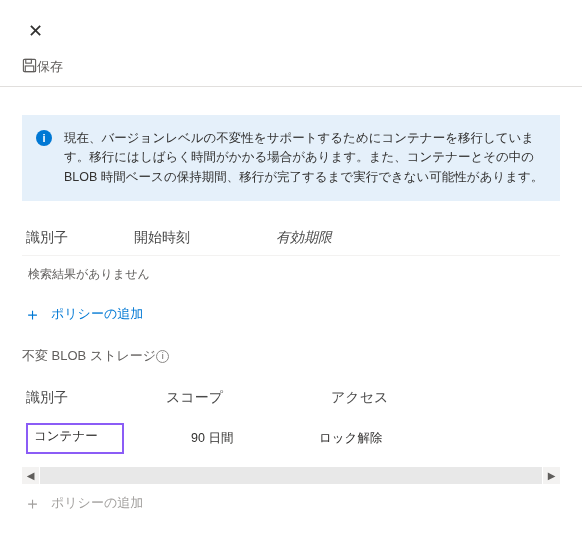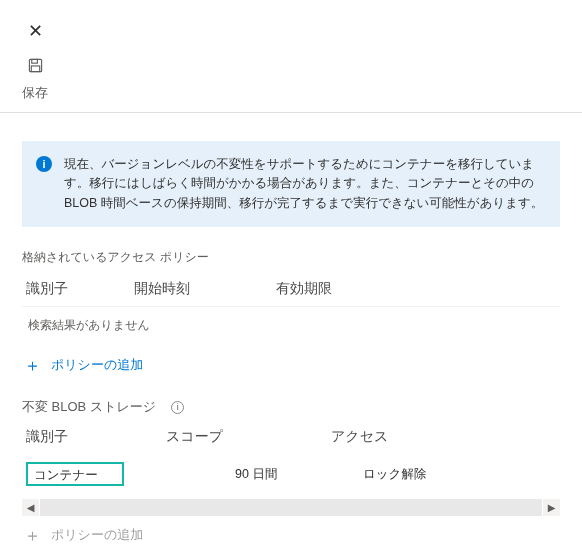--- a/index.html
+++ b/index.html
@@ -11,21 +11,21 @@
   height: 552px;
   overflow: hidden;
   font-size: 13px;
 }
 .panel { padding: 18px 22px 0 22px; }
 .header-row { display: flex; justify-content: space-between; align-items: flex-start; }
 .title { font-size: 20px; font-weight: 400; color: #323130; }
 .close { font-size: 18px; color: #323130; cursor: pointer; padding: 2px 6px; }
 .subtitle { font-size: 12px; color: #605e5c; margin-top: 2px; }
 .toolbar { margin-top: 14px; padding-bottom: 10px; }
-.save-btn { display: inline-flex; align-items: center; gap: 8px; color: #605e5c; font-size: 13px; cursor: pointer; flex-direction: column; }
+.save-btn { display: inline-flex; align-items: center; color: #605e5c; font-size: 13px; cursor: pointer; }
 .save-btn svg { width: 15px; height: 15px; }
 .divider { height: 1px; background: #e1dfdd; margin: 0 0 0 -22px; width: calc(100% + 44px); }
 .spacer { height: 28px; }
 .info-box {
   background: #e5f0fa;
   padding: 14px 16px 14px 14px;
   display: flex;
   gap: 12px;
   margin-bottom: 22px;
 }
@@ -34,36 +34,36 @@
   background: #0078d4; color: #fff; font-size: 11px; font-weight: bold;
   display: flex; align-items: center; justify-content: center;
   flex-shrink: 0; margin-top: 1px;
 }
 .info-text { font-size: 12.5px; color: #323130; line-height: 1.55; }
 .section-label { font-size: 12px; color: #605e5c; margin-bottom: 8px; }
 .tbl-head { display: flex; padding: 6px 0 8px 4px; border-bottom: 1px solid #f3f2f1; }
 .tbl-head > div { font-size: 14px; color: #4a4a4a; }
 .col-id { width: 100px; }
 .col-start { width: 150px; padding-left: 8px; }
-.col-exp { width: 150px; }
+.col-exp { width: 150px; font-style: italic; }
 .col-perm { flex: 1; }
 .empty-row { font-size: 12px; color: #605e5c; padding: 10px 0 12px 6px; }
 .add-policy { display: inline-flex; align-items: center; gap: 10px; color: #0078d4; font-size: 13px; cursor: pointer; padding: 10px 2px 14px 2px; }
 .add-policy.disabled { color: #a19f9d; cursor: default; }
 .plus { font-size: 17px; line-height: 1; }
-.section2-label { font-size: 13px; color: #605e5c; margin-top: 10px; margin-bottom: 8px; display: flex; align-items: center; gap: 15px; }
+.section2-label { font-size: 13px; color: #605e5c; margin-top: 10px; margin-bottom: 20px; display: flex; align-items: center; gap: 0; }
 .help-icon { width: 13px; height: 13px; border: 1px solid #8a8886; border-radius: 50%; display: inline-flex; align-items: center; justify-content: center; font-size: 9px; color: #605e5c; }
 .tbl2-head { display: flex; padding: 4px 0 8px 4px; }
 .tbl2-head > div { font-size: 14px; color: #4a4a4a; }
 .col2-id { width: 140px; }
 .col2-scope { width: 165px; }
 .col2-ret { width: 128px; font-size: 16px; }
 .col2-status { flex: 1; }
 .data-row { display: flex; padding: 8px 0 10px 4px; font-size: 12.5px; color: #323130; align-items: center; }
-.scope-box { border: 2px solid #14b8a6; padding: 3px 24px 0 6px; display: inline-block; font-size: 12.5px; }
+.scope-box { border: 2px solid #8b5cf6; padding: 3px 24px 7px 6px; display: inline-block; font-size: 12.5px; }
 .hscroll { display: flex; align-items: center; margin-top: 2px; height: 18px; }
 .hscroll-arrow { width: 17px; height: 17px; display: flex; align-items: center; justify-content: center; font-size: 10px; color: #605e5c; background: #f3f2f1; }
 .hscroll-track { flex: 1; height: 17px; background: #e8e8e8; margin: 0 1px; }
 </style>
 </head>
 <body>
 
 <div class="panel">
   <div class="header-row">
     <div class="close">
@@ -85,21 +85,20 @@
   </div>
   <div class="divider"></div>
 
   <div class="spacer"></div>
 
   <div class="info-box">
     <div class="info-icon">i</div>
     <div class="info-text">現在、バージョンレベルの不変性をサポートするためにコンテナーを移行しています。移行にはしばらく時間がかかる場合があります。また、コンテナーとその中の BLOB 時間ベースの保持期間、移行が完了するまで実行できない可能性があります。</div>
   </div>
 
-  <div class="section-label">格納されているアクセス ポリシー</div>
   <div class="tbl-head">
     <div class="col-id">識別子</div>
     <div class="col-start">開始時刻</div>
     <div class="col-exp">有効期限</div>
   </div>
   <div class="empty-row">検索結果がありません</div>
 
   <div class="add-policy">
     <span class="plus">＋</span>
     <span>ポリシーの追加</span>
@@ -111,21 +110,21 @@
   </div>
   <div class="tbl2-head">
     <div class="col2-id">識別子</div>
     <div class="col2-scope">スコープ</div>
     <div class="col2-ret">アクセス</div>
   </div>
   <div class="data-row">
     <div class="col2-scope">
       <span class="scope-box">コンテナー</span>
     </div>
-    <div class="col2-ret" style="font-size:12.5px;margin-left:44px;">90 日間</div>
+    <div class="col2-ret" style="font-size:12.5px;">90 日間</div>
     <div class="col2-status">ロック解除</div>
   </div>
 
   <div class="hscroll">
     <div class="hscroll-arrow">◀</div>
     <div class="hscroll-track"></div>
     <div class="hscroll-arrow">▶</div>
   </div>
 
   <div class="add-policy disabled">

